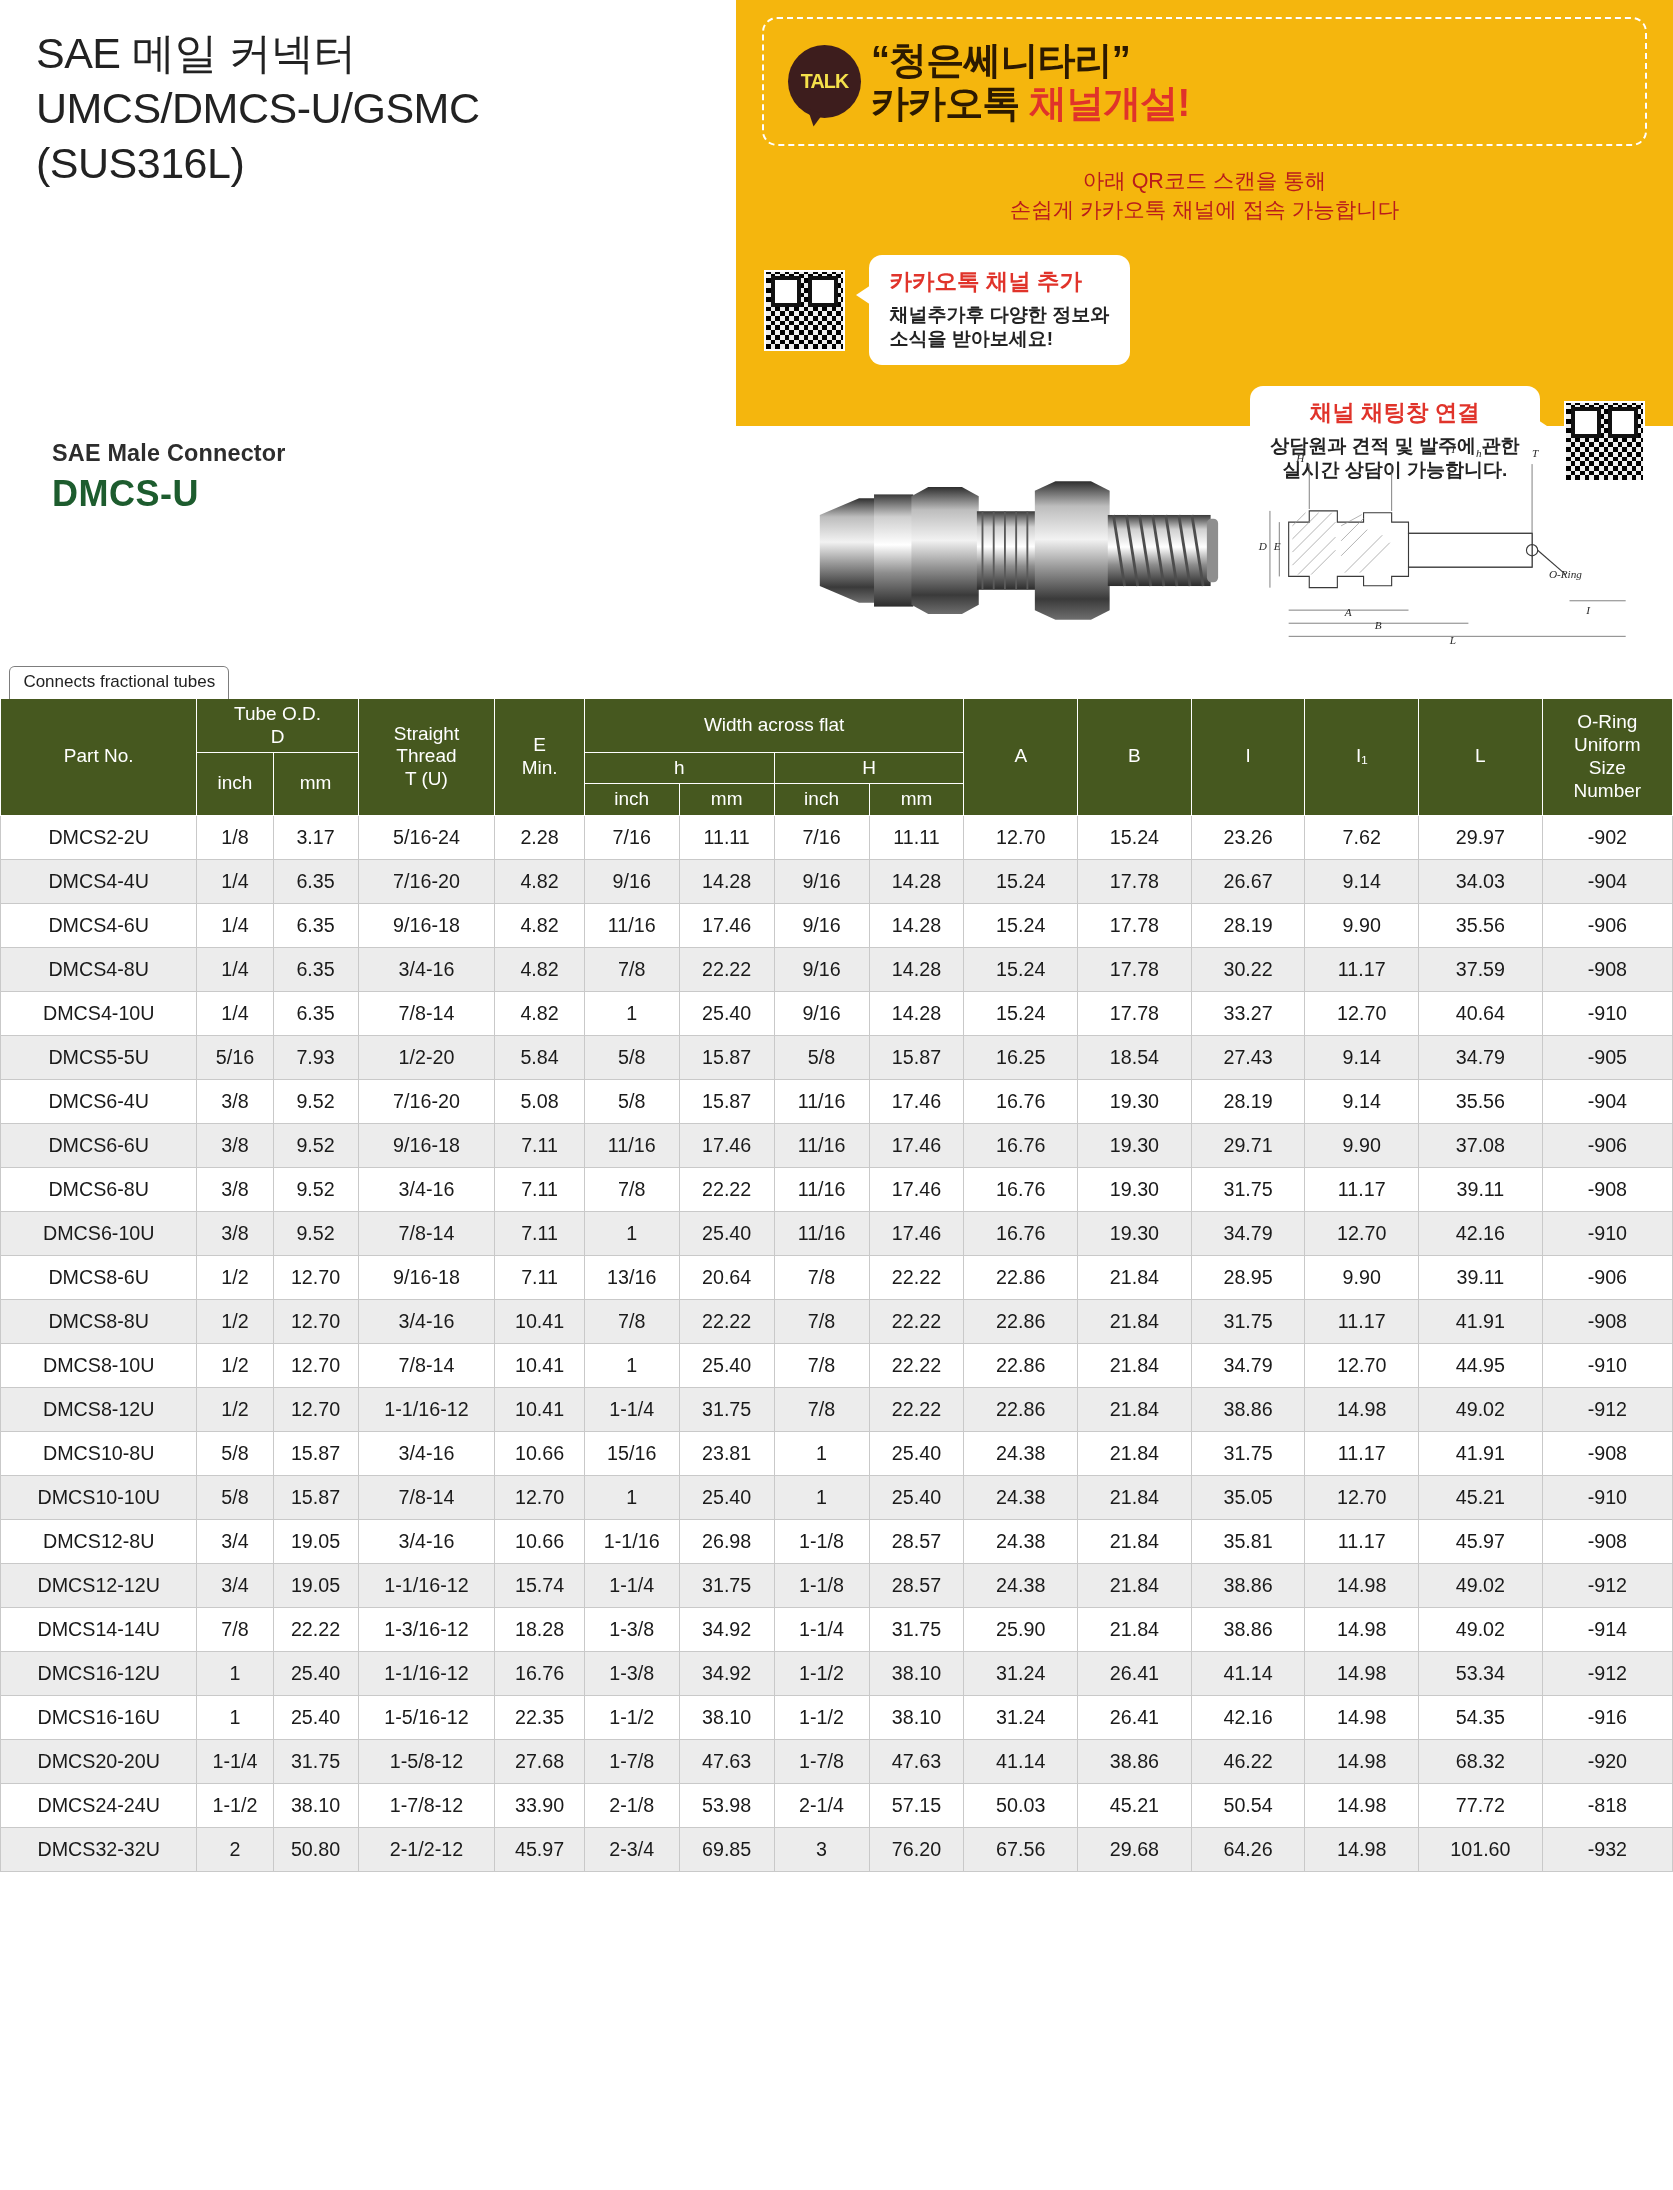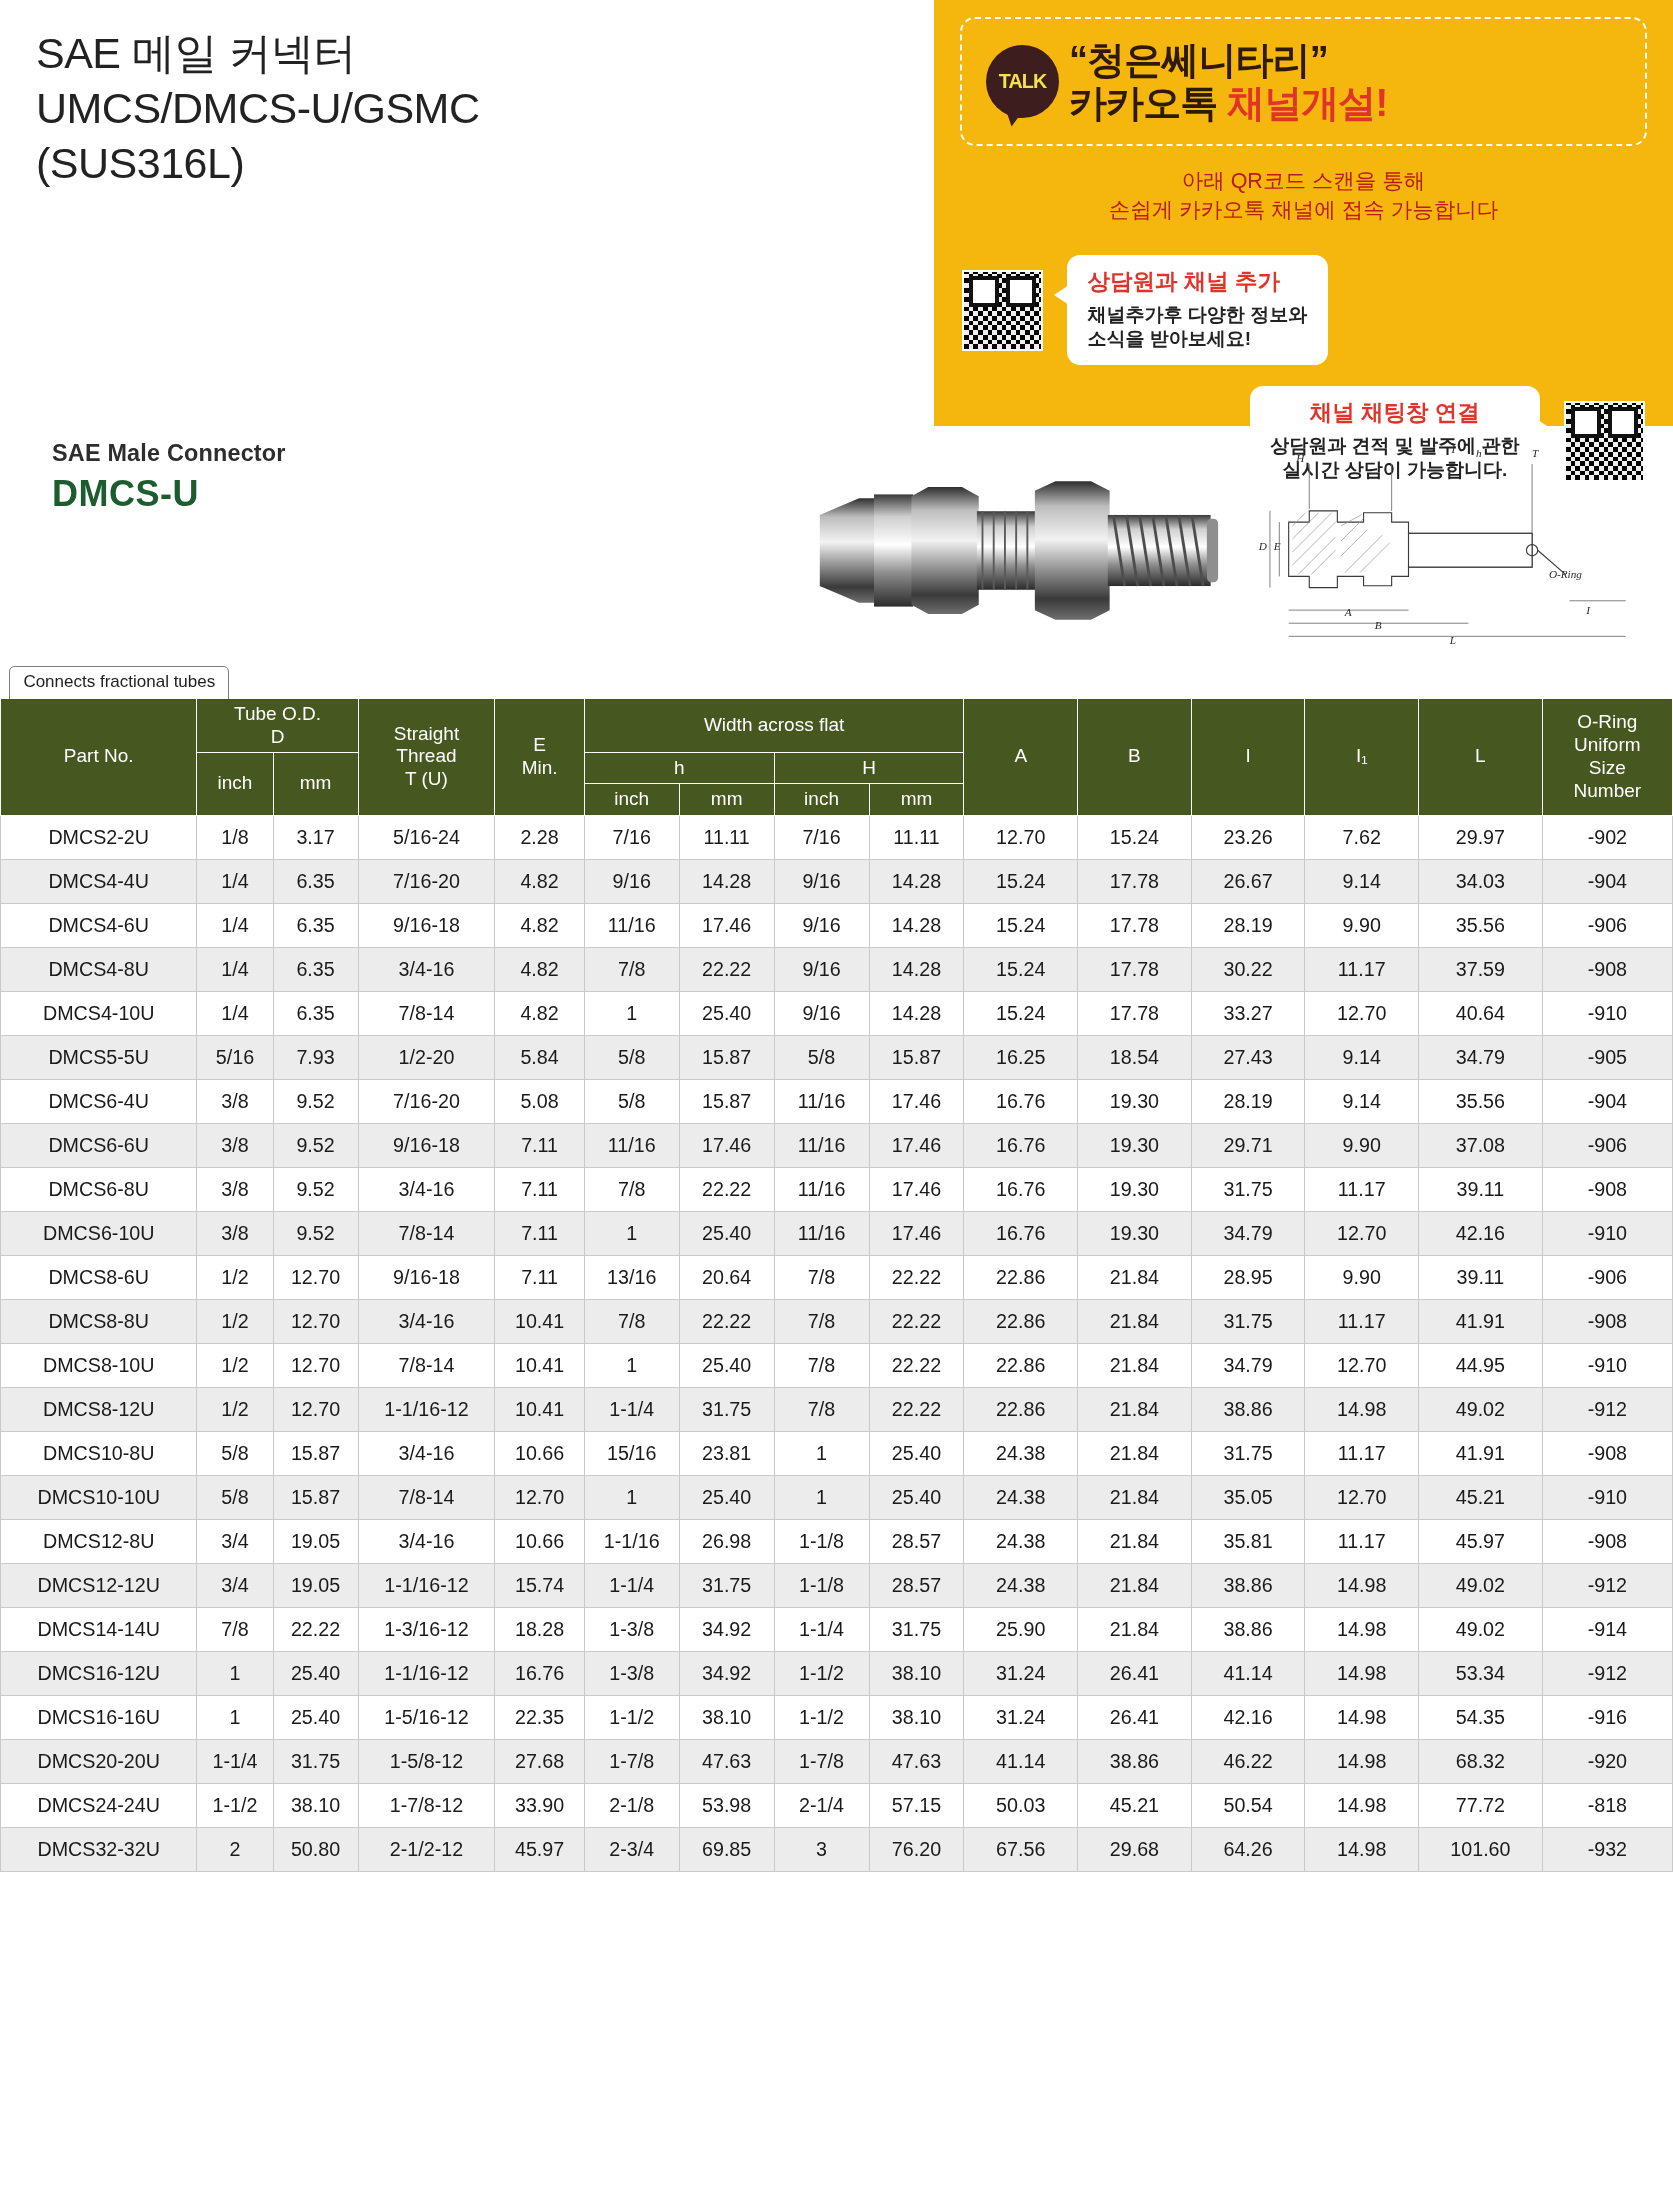--- a/index.html
+++ b/index.html
@@ -30,21 +30,21 @@
     color: #222;
     letter-spacing: -0.5px;
   }
   .title-block div { white-space: nowrap; }
 
   
   .kakao-banner {
     position: absolute;
     right: 0;
     top: 0;
-    width: 739px;
+    width: 937px;
     height: 426px;
     background: #f5b60d;
   }
   .kakao-inner {
     position: absolute;
     left: 26px; top: 17px; right: 26px;
     height: 129px;
     border: 2.8px dashed #ffffff;
     border-radius: 15px;
     display: flex;
@@ -292,21 +292,21 @@
     </div>
 
     <div class="kakao-sub">
       <div>아래 QR코드 스캔을 통해</div>
       <div>손쉽게 카카오톡 채널에 접속 가능합니다</div>
     </div>
 
     <div class="promo-row r1">
       <div class="qr"></div>
       <div class="callout left-tail">
-        <div class="c-title">상담원과 채널 추가</div>
+        <div class="c-title">카카오톡 채널 추가</div>
         <div class="c-body">채널추가후 다양한 정보와</div>
         <div class="c-body">소식을 받아보세요!</div>
       </div>
     </div>
 
     <div class="promo-row r2">
       <div class="qr"></div>
       <div class="callout right-tail">
         <div class="c-title">채널 채팅창 연결</div>
         <div class="c-body">상담원과 견적 및 발주에 관한</div>

